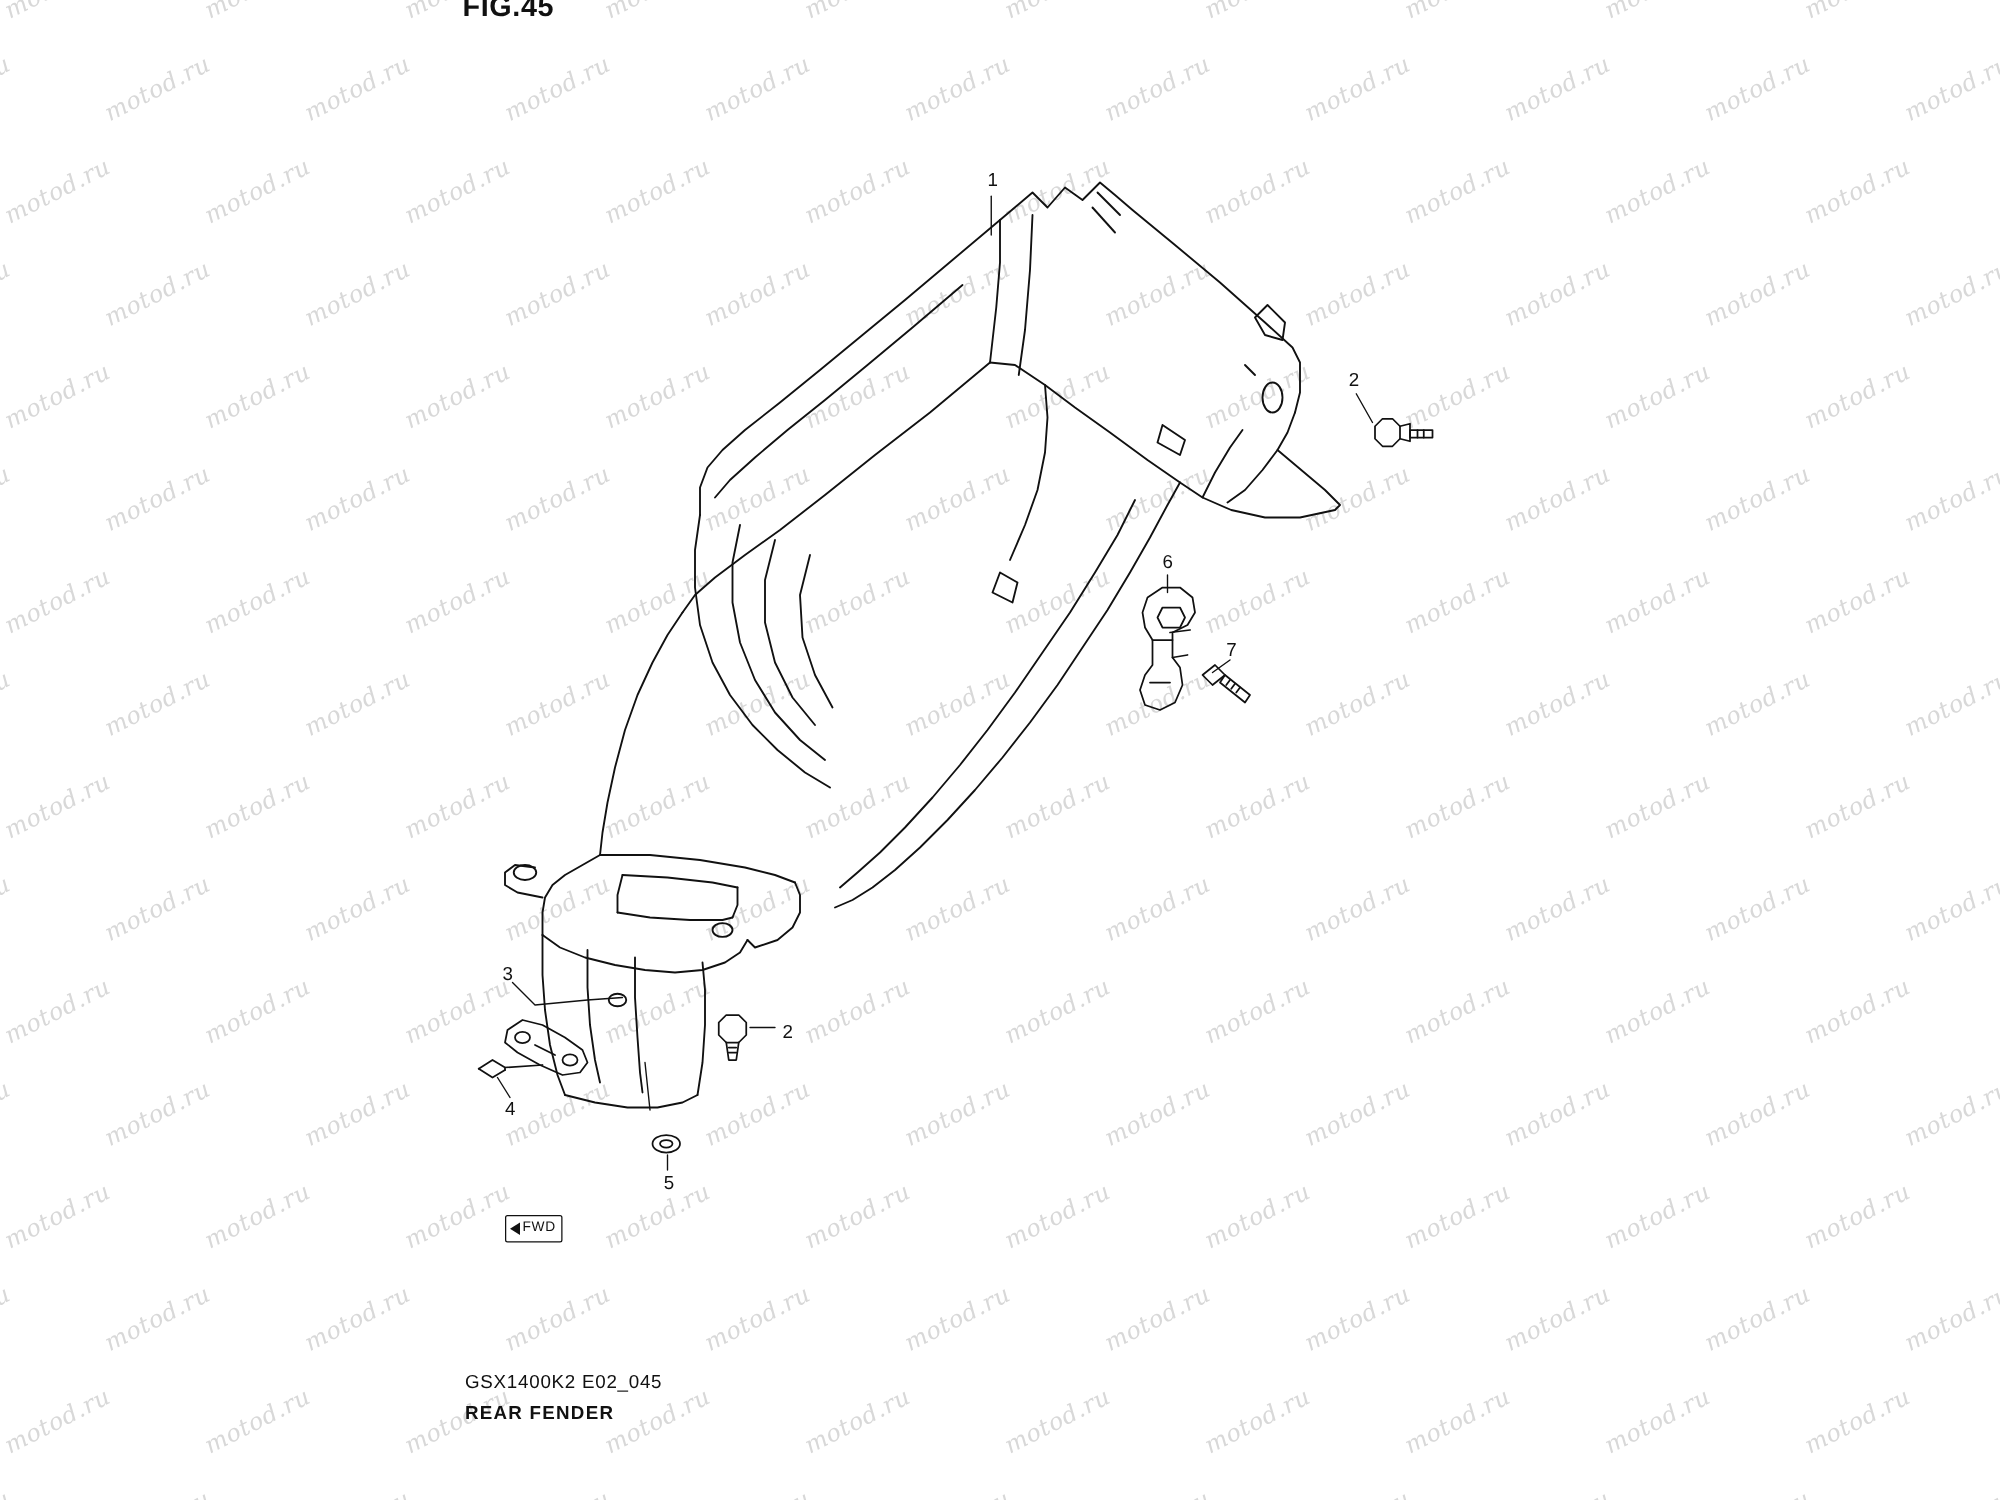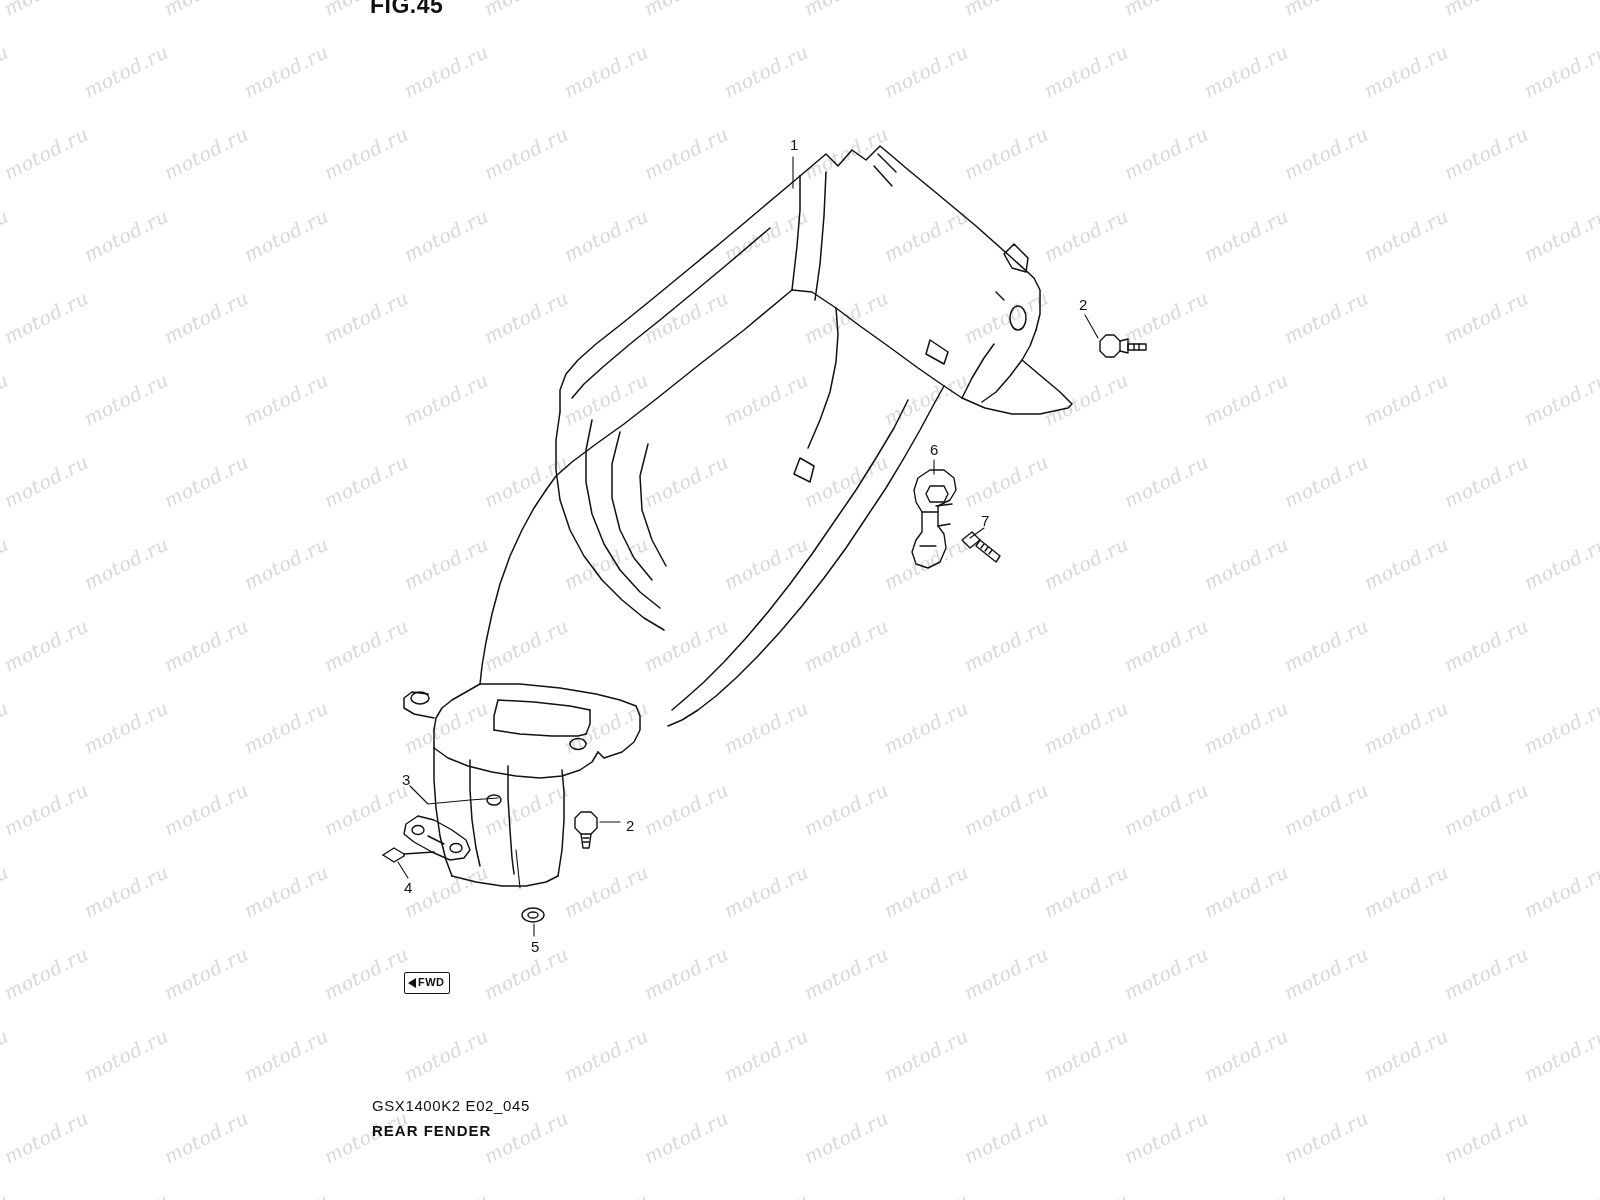--- a/index.html
+++ b/index.html
@@ -88,21 +88,21 @@
     border: 1.4px solid #111;
     border-radius: 2px;
     z-index: 20;
     background: #fff;
   }
   .fwd-badge .fwd-text {
     position: absolute;
     left: 13px;
     top: 3px;
     font-size: 11px;
-    font-weight: bold;
+    font-weight: normal;
     color: #111;
     letter-spacing: 0.5px;
   }
   .fwd-badge .fwd-arrow {
     position: absolute;
     left: 3px;
     top: 5px;
     width: 0; height: 0;
     border-top: 5px solid transparent;
     border-bottom: 5px solid transparent;

